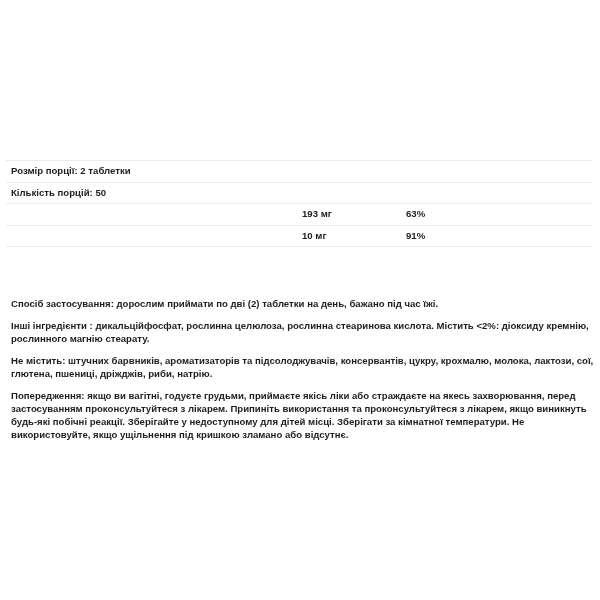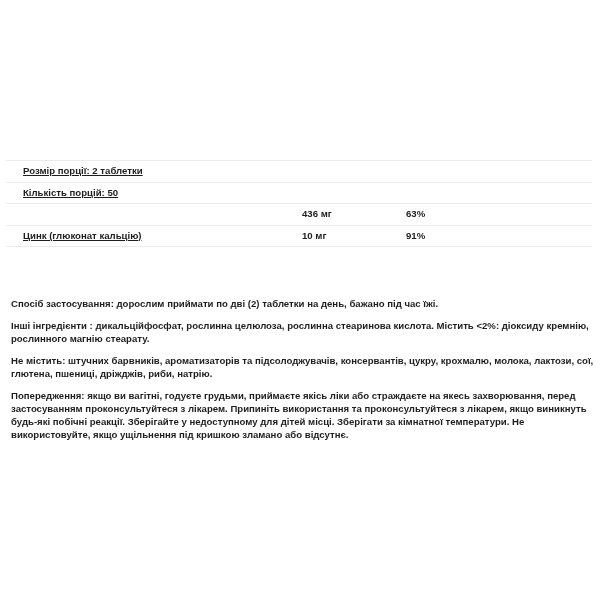--- a/index.html
+++ b/index.html
@@ -29,21 +29,21 @@
       position: relative;
       height: 20.6px;
       border-bottom: 1px solid #ebebeb;
       line-height: 20.6px;
       white-space: nowrap;
     }
     .cell {
       position: absolute;
       top: 0;
     }
-    .c1 { left: 17px; text-decoration: underline; }
+    .c1 { left: 5px; }
     .c2 { left: 296px; }
     .c3 { left: 400px; }
     .paras {
       position: absolute;
       left: 11px;
       top: 297px;
       width: 584px;
       line-height: 13.2px;
     }
     .para {
@@ -54,25 +54,24 @@
 <body>
 
 <div class="facts">
   <div class="row">
     <span class="cell c1">Розмір порції: 2 таблетки</span>
   </div>
   <div class="row">
     <span class="cell c1">Кількість порцій: 50</span>
   </div>
   <div class="row">
-    <span class="cell c2">436 мг</span>
+    <span class="cell c2">193 мг</span>
     <span class="cell c3">63%</span>
   </div>
   <div class="row">
-    <span class="cell c1">Цинк (глюконат кальцію)</span>
     <span class="cell c2">10 мг</span>
     <span class="cell c3">91%</span>
   </div>
 </div>
 
 <div class="paras">
   <p class="para">Спосіб застосування: дорослим приймати по дві (2) таблетки на день, бажано під час їжі.</p>
   <p class="para">Інші інгредієнти : дикальційфосфат, рослинна целюлоза, рослинна стеаринова кислота. Містить &lt;2%: діоксиду кремнію, рослинного магнію стеарату.</p>
   <p class="para">Не містить: штучних барвників, ароматизаторів та підсолоджувачів, консервантів, цукру, крохмалю, молока, лактози, сої, глютена, пшениці, дріжджів, риби, натрію.</p>
   <p class="para">Попередження: якщо ви вагітні, годуєте грудьми, приймаєте якісь ліки або страждаєте на якесь захворювання, перед застосуванням проконсультуйтеся з лікарем. Припиніть використання та проконсультуйтеся з лікарем, якщо виникнуть будь-які побічні реакції. Зберігайте у недоступному для дітей місці. Зберігати за кімнатної температури. Не використовуйте, якщо ущільнення під кришкою зламано або відсутнє.</p>

